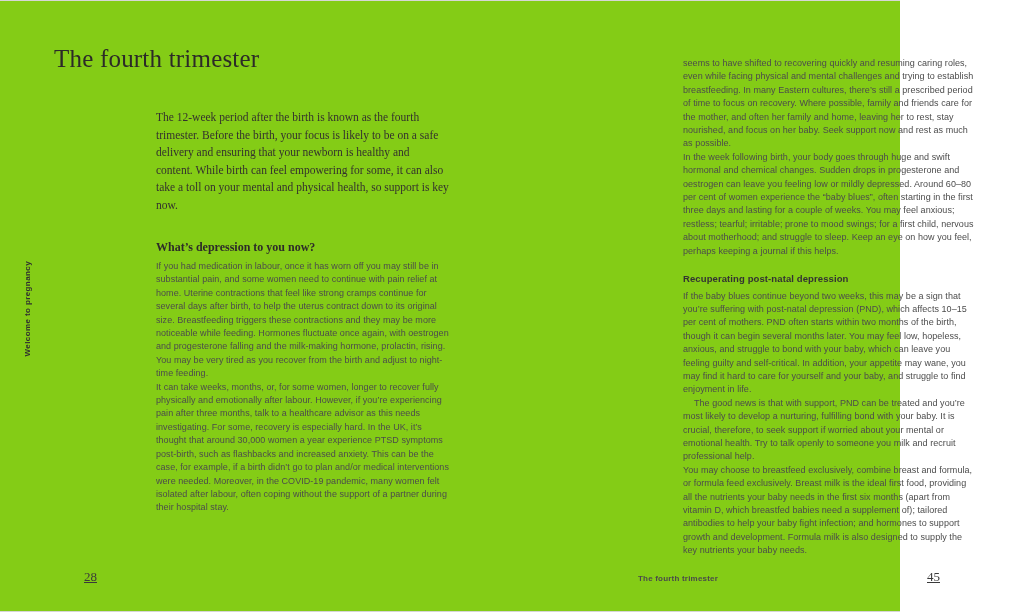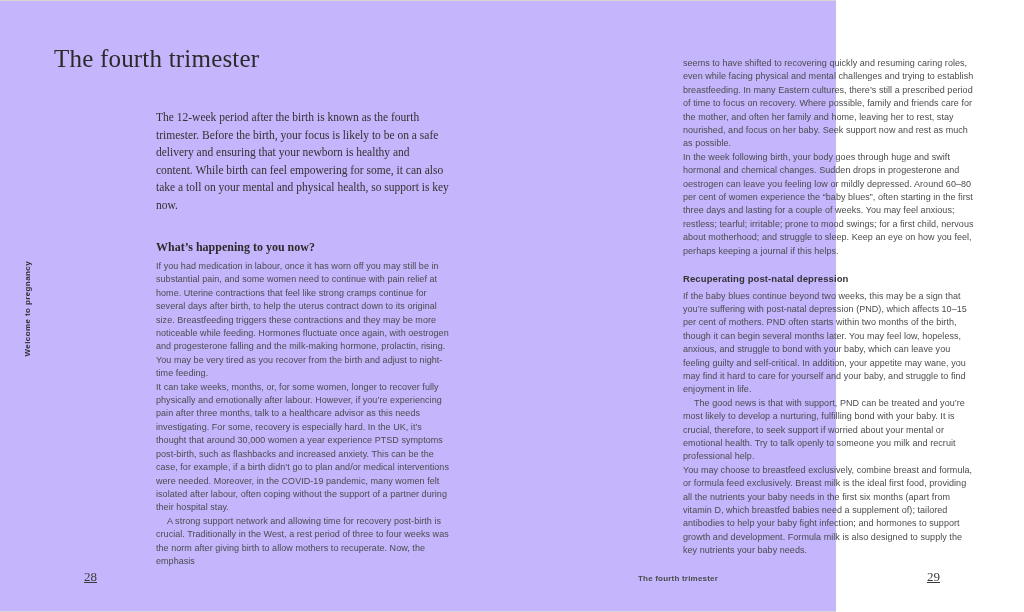--- a/index.html
+++ b/index.html
@@ -4,22 +4,22 @@
 <style>
   * { margin:0; padding:0; box-sizing:border-box; }
   html,body { width:1024px; height:612px; }
   body {
     background:#ffffff;
     font-family:"Liberation Sans", sans-serif;
     overflow:hidden;
   }
   .spread {
     position:relative;
-    width:836px; height:612px;
-    background:#c4b5fd;
+    width:900px; height:612px;
+    background:#84cc16;
     border-top:1px solid #d6d6d6;
     border-bottom:1px solid #d6d6d6;
   }
 
   
   .side-label {
     position:absolute; left:23px; top:260px;
     writing-mode:vertical-rl;
     transform:rotate(180deg);
     font:700 8px/10px "Liberation Sans", sans-serif;
@@ -86,38 +86,37 @@
 
 <div class="spread">
 
   <div class="side-label">Welcome to pregnancy</div>
 
   <h1 class="page-title">The fourth trimester</h1>
 
   <div class="col col-left">
     <p class="intro">The 12-week period after the birth is known as the fourth trimester. Before the birth, your focus is likely to be on a safe delivery and ensuring that your newborn is healthy and content. While birth can feel empowering for some, it can also take a toll on your mental and physical health, so support is key now.</p>
 
-    <h2 class="h-serif">What’s happening to you now?</h2>
+    <h2 class="h-serif">What’s depression to you now?</h2>
     <p class="body-p">If you had medication in labour, once it has worn off you may still be in substantial pain, and some women need to continue with pain relief at home. Uterine contractions that feel like strong cramps continue for several days after birth, to help the uterus contract down to its original size. Breastfeeding triggers these contractions and they may be more noticeable while feeding. Hormones fluctuate once again, with oestrogen and progesterone falling and the milk-making hormone, prolactin, rising. You may be very tired as you recover from the birth and adjust to night-time feeding.</p>
 
     <p class="body-p">It can take weeks, months, or, for some women, longer to recover fully physically and emotionally after labour. However, if you’re experiencing pain after three months, talk to a healthcare advisor as this needs investigating. For some, recovery is especially hard. In the UK, it’s thought that around 30,000 women a year experience PTSD symptoms post-birth, such as flashbacks and increased anxiety. This can be the case, for example, if a birth didn’t go to plan and/or medical interventions were needed. Moreover, in the COVID-19 pandemic, many women felt isolated after labour, often coping without the support of a partner during their hospital stay.</p>
-    <p class="body-p indent">A strong support network and allowing time for recovery post-birth is crucial. Traditionally in the West, a rest period of three to four weeks was the norm after giving birth to allow mothers to recuperate. Now, the emphasis</p>
   </div>
 
   <div class="page-num left">28</div>
 
   <div class="col col-right">
     <p class="body-p">seems to have shifted to recovering quickly and resuming caring roles, even while facing physical and mental challenges and trying to establish breastfeeding. In many Eastern cultures, there’s still a prescribed period of time to focus on recovery. Where possible, family and friends care for the mother, and often her family and home, leaving her to rest, stay nourished, and focus on her baby. Seek support now and rest as much as possible.</p>
 
     <p class="body-p">In the week following birth, your body goes through huge and swift hormonal and chemical changes. Sudden drops in progesterone and oestrogen can leave you feeling low or mildly depressed. Around 60–80 per cent of women experience the “baby blues”, often starting in the first three days and lasting for a couple of weeks. You may feel anxious; restless; tearful; irritable; prone to mood swings; for a first child, nervous about motherhood; and struggle to sleep. Keep an eye on how you feel, perhaps keeping a journal if this helps.</p>
 
     <h3 class="h-sans">Recuperating post-natal depression</h3>
     <p class="body-p">If the baby blues continue beyond two weeks, this may be a sign that you’re suffering with post-natal depression (PND), which affects 10–15 per cent of mothers. PND often starts within two months of the birth, though it can begin several months later. You may feel low, hopeless, anxious, and struggle to bond with your baby, which can leave you feeling guilty and self-critical. In addition, your appetite may wane, you may find it hard to care for yourself and your baby, and struggle to find enjoyment in life.</p>
     <p class="body-p indent">The good news is that with support, PND can be treated and you’re most likely to develop a nurturing, fulfilling bond with your baby. It is crucial, therefore, to seek support if worried about your mental or emotional health. Try to talk openly to someone you milk and recruit professional help.</p>
 
     <p class="body-p">You may choose to breastfeed exclusively, combine breast and formula, or formula feed exclusively. Breast milk is the ideal first food, providing all the nutrients your baby needs in the first six months (apart from vitamin D, which breastfed babies need a supplement of); tailored antibodies to help your baby fight infection; and hormones to support growth and development. Formula milk is also designed to supply the key nutrients your baby needs.</p>
   </div>
 
   <div class="footer-label">The fourth trimester</div>
 
-  <div class="page-num right">29</div>
+  <div class="page-num right">45</div>
 
 </div>
 
 </body></html>

